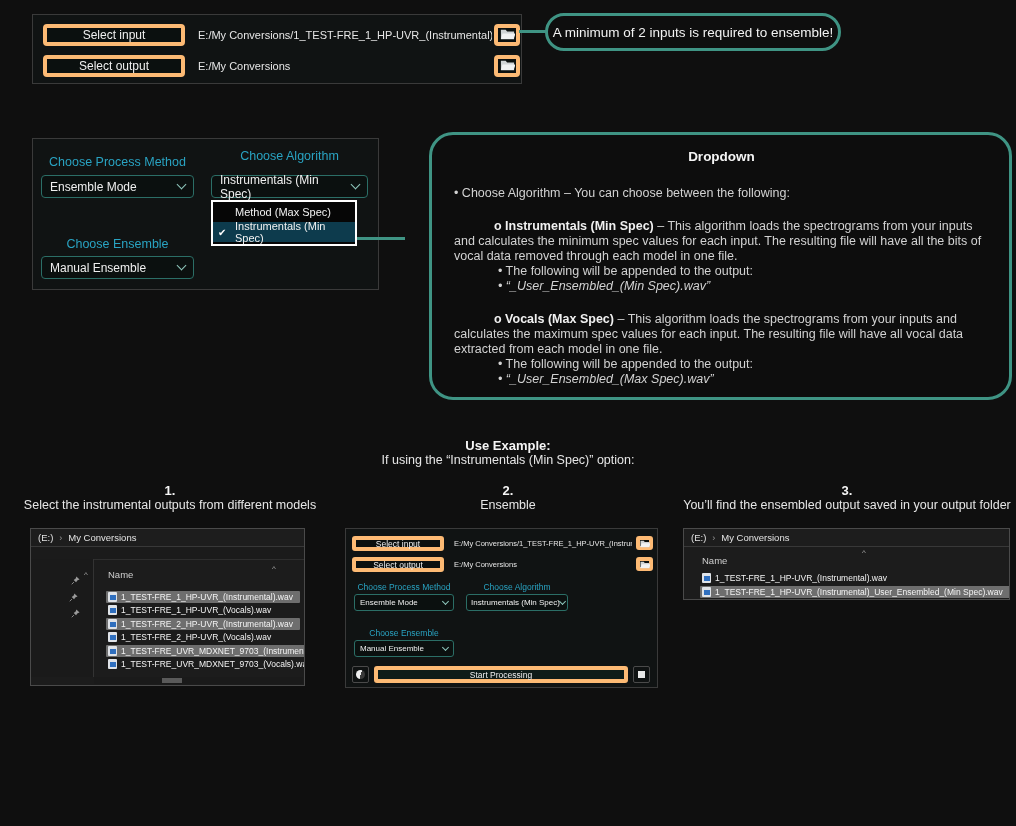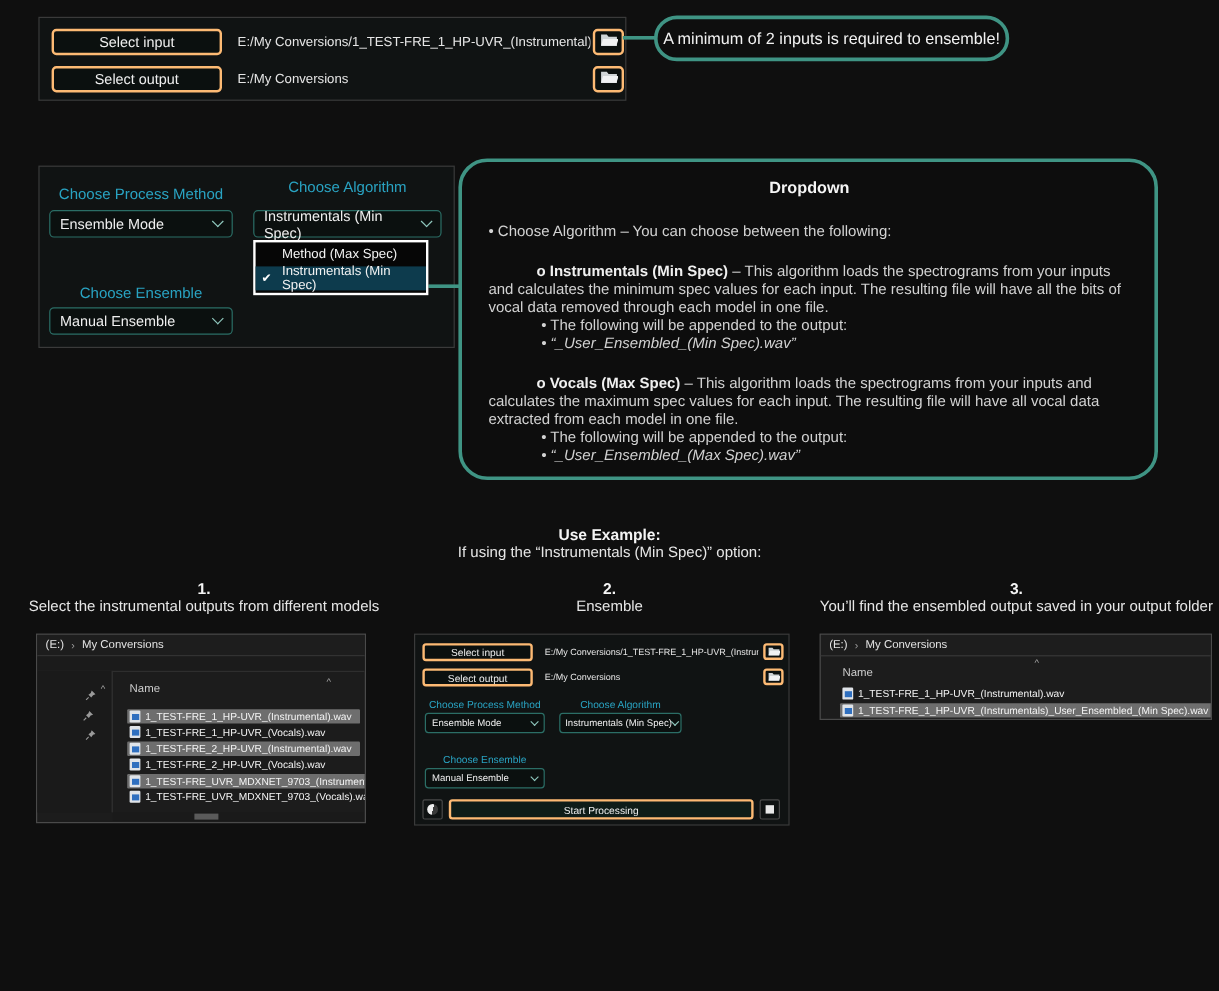--- a/index.html
+++ b/index.html
@@ -1,20 +1,20 @@
 <!DOCTYPE html>
 <html><head>
 <meta charset="utf-8">
 <style>
   html,body{margin:0;padding:0;background:#0c0c0c;}
   #root{position:relative;width:1016px;height:826px;background:#0f0f0f;overflow:hidden;
         font-family:"Liberation Sans",sans-serif;color:#e8e8e8;}
   .abs{position:absolute;}
   .panel{background:#101313;border:1px solid #3a3a3a;box-sizing:border-box;}
-  .tealbtn{background:#0b100f;border:2px solid #fdba74;border-radius:4px;color:#efefef;
+  .tealbtn{background:#0b100f;border:4px solid #fdba74;border-radius:4px;color:#efefef;
            display:flex;align-items:center;justify-content:center;box-sizing:border-box;cursor:pointer;}
   .dd{background:#0b100f;border:1px solid #2b6e66;border-radius:4px;color:#efefef;
       display:flex;align-items:center;justify-content:space-between;box-sizing:border-box;padding:0 8px;}
   .chev{width:6px;height:6px;border-right:1.5px solid #8fc7bd;border-bottom:1.5px solid #8fc7bd;
         transform:rotate(45deg);margin-top:-4px;flex:0 0 auto;}
   .chev.sm{width:4px;height:4px;border-width:1px;margin-top:-2px;}
   .cyan{color:#29a3c2;}
   .pathtext{white-space:nowrap;overflow:hidden;color:#e6e6e6;}
   .connector{background:#3f9484;height:3px;}
   .callout{border:3px solid #3f9484;border-radius:20px;background:#0e0e0e;display:flex;
@@ -120,21 +120,21 @@
 
     <div class="abs cyan" style="left:8px;top:98px;width:153px;text-align:center;font-size:12.5px;">Choose Ensemble</div>
     <div class="abs dd" style="left:8px;top:117px;width:153px;height:23px;font-size:12px;">
       <span>Manual Ensemble</span>
       <span class="chev"></span>
     </div>
   </div>
 
   <div class="abs connector" style="left:356px;top:237px;width:49px;"></div>
 
-  <div class="abs infobox" style="left:382px;top:132px;width:583px;height:268px;">
+  <div class="abs infobox" style="left:429px;top:132px;width:583px;height:268px;">
     <div class="title">Dropdown</div>
     <p>• Choose Algorithm – You can choose between the following:</p>
     <p class="sec"><span class="lead">o Instrumentals (Min Spec)</span><span> – This algorithm loads the spectrograms from your inputs and calculates the minimum spec values for each input. The resulting file will have all the bits of vocal data removed through each model in one file.</span></p>
     <p class="ind">• The following will be appended to the output:</p>
     <p class="ind app">• “_User_Ensembled_(Min Spec).wav”</p>
     <p class="sec"><span class="lead">o Vocals (Max Spec)</span><span> – This algorithm loads the spectrograms from your inputs and calculates  the maximum spec values for each input. The resulting file will have all vocal data extracted from each model in one file.</span></p>
     <p class="ind">• The following will be appended to the output:</p>
     <p class="ind app">• “_User_Ensembled_(Max Spec).wav”</p>
   </div>
 
@@ -300,19 +300,19 @@
     <div class="abs" style="left:16px;top:42px;right:2px;">
       <div class="file-row">
         <span class="file-chip">
             <span class="ficon"></span>
             <span class="fname">1_TEST-FRE_1_HP-UVR_(Instrumental).wav</span>
           </span>
       </div>
       <div class="file-row" style="margin-top:1px;">
         <span class="file-chip selected" style="width:100%;">
             <span class="ficon"></span>
-            <span class="fname">1_TEST-FRE_1_HP-UVR_(Instrumentals)_User_Ensembled_(Min Spec).wav</span>
+            <span class="fname">1_TEST-FRE_1_HP-UVR_(Instrumental)_User_Ensembled_(Min Spec).wav</span>
           </span>
       </div>
     </div>
   </div>
 
 </div>
 
 </body></html>

